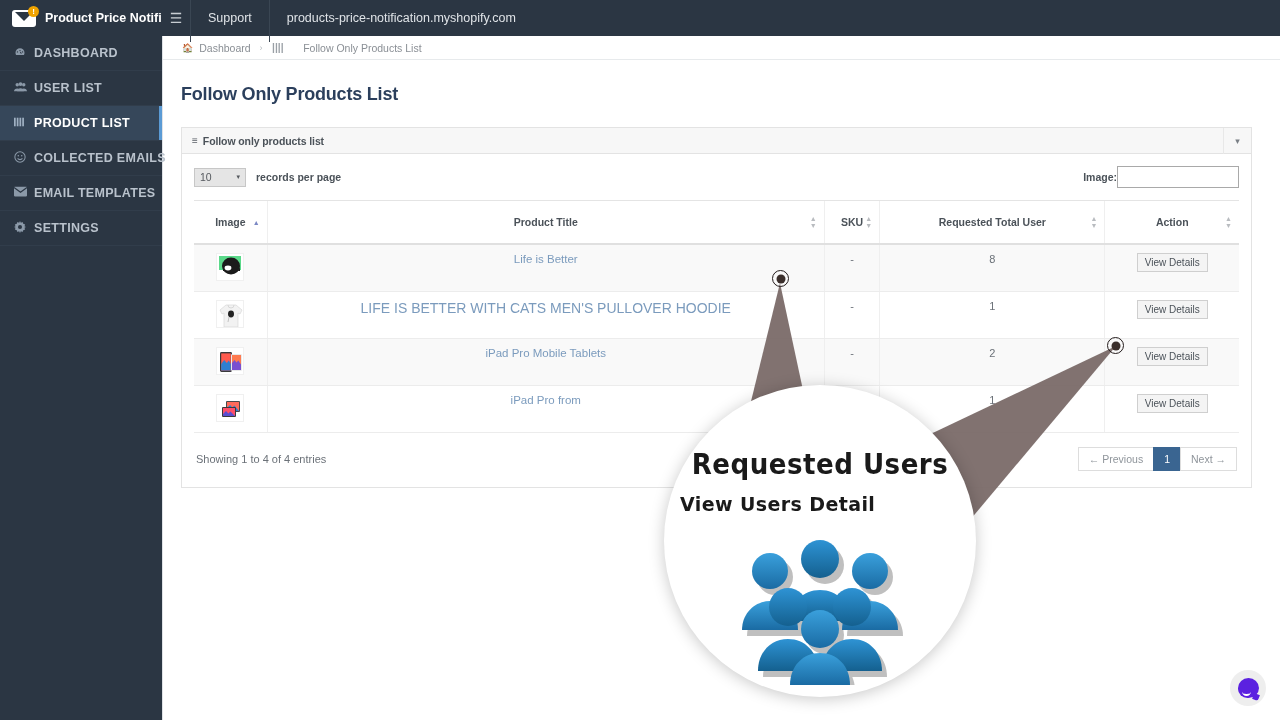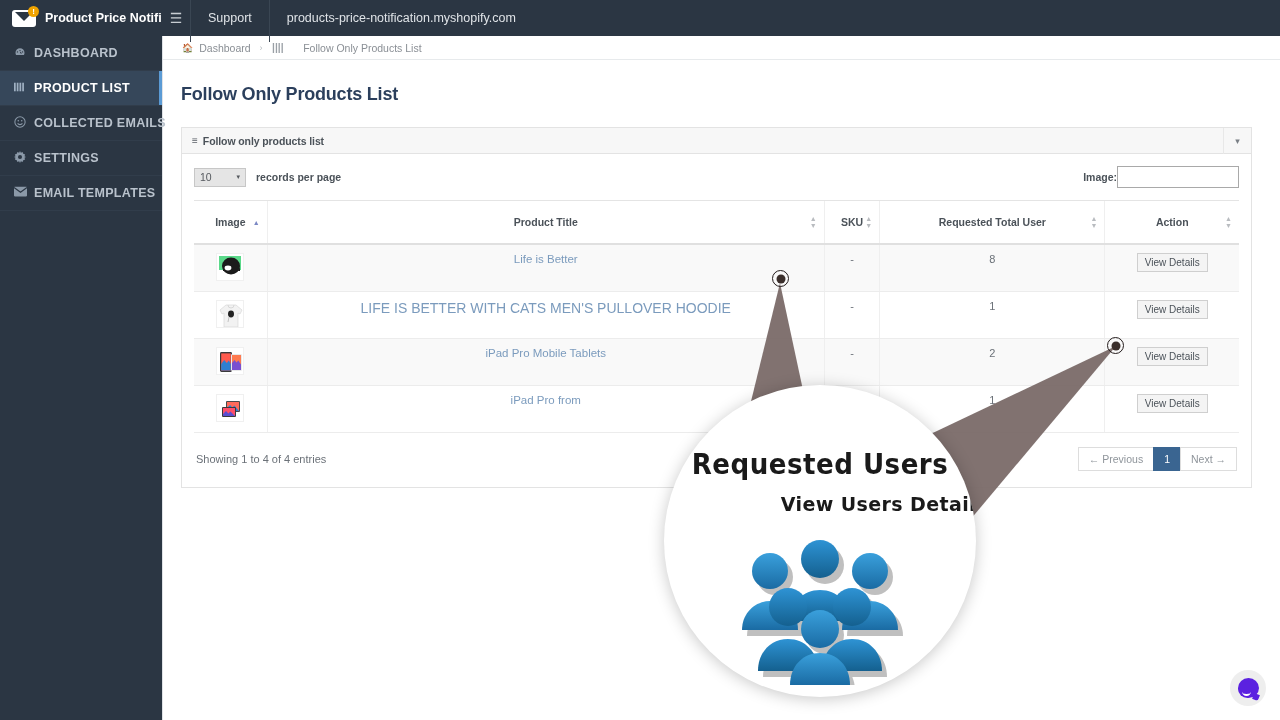--- a/index.html
+++ b/index.html
@@ -292,22 +292,22 @@
     position: absolute; left: 0; right: 0; top: 62px;
     text-align: center;
     font-family: "DejaVu Sans", sans-serif;
     font-weight: bold;
     font-size: 29px;
     color: #1a1a1a;
     font-stretch: condensed;
     letter-spacing: .5px;
   }
   .bubble-t2 {
-    position: absolute; left: 8px; right: 0; top: 108px;
-    text-align: right;
+    position: absolute; left: 16px; right: 0; top: 108px;
+    text-align: left;
     font-family: "DejaVu Sans", sans-serif;
     font-weight: bold;
     font-size: 19px;
     color: #1a1a1a;
     letter-spacing: .4px;
   }
   .bubble-art {
     position: absolute; left: 50%; top: 150px;
     transform: translateX(-50%);
   }
@@ -361,20 +361,32 @@
   </div>
 
   <div class="sidebar">
     <div class="side-item">
       <span class="sicon">
         <svg width="12" height="12" viewBox="0 0 16 16">
             <path fill="#8b99a8" d="M8 3a6 6 0 0 0-6 6 6 6 0 0 0 .8 3h10.4A6 6 0 0 0 14 9a6 6 0 0 0-6-6zm0 2.2a.9.9 0 1 1 0 1.8.9.9 0 0 1 0-1.8zM4.6 7a.9.9 0 1 1 0 1.8.9.9 0 0 1 0-1.8zm6.8 0a.9.9 0 1 1 0 1.8.9.9 0 0 1 0-1.8zM8 7.6l2.4 1.7-.6.9L8 9.2z"></path>
           </svg>
       </span>
       <span>DASHBOARD</span>
+    </div>
+    <div class="side-item">
+      <span class="sicon">
+        <svg width="13" height="12" viewBox="0 0 18 14">
+            <circle cx="4.5" cy="4" r="2.4" fill="#8b99a8"></circle>
+            <circle cx="13.5" cy="4" r="2.4" fill="#8b99a8"></circle>
+            <circle cx="9" cy="3" r="2.6" fill="#8b99a8"></circle>
+            <path fill="#8b99a8" d="M0 13c0-2.4 2-4 4.5-4S9 10.6 9 13zM9 13c0-2.4 2-4 4.5-4S18 10.6 18 13z"></path>
+            <path fill="#8b99a8" d="M4.3 13c0-2.6 2.1-4.4 4.7-4.4s4.7 1.8 4.7 4.4z"></path>
+          </svg>
+      </span>
+      <span>USER LIST</span>
     </div>
     <div class="side-item active">
       <span class="sicon">
         <svg width="12" height="12" viewBox="0 0 14 12">
             <rect x="0" y="1" width="2" height="10" fill="#9fb0c2"></rect>
             <rect x="3.2" y="1" width="2" height="10" fill="#9fb0c2"></rect>
             <rect x="6.4" y="1" width="2" height="10" fill="#9fb0c2"></rect>
             <rect x="9.6" y="1" width="2" height="10" fill="#9fb0c2"></rect>
           </svg>
       </span>
@@ -386,35 +398,35 @@
             <circle cx="7" cy="7" r="6" fill="none" stroke="#8b99a8" stroke-width="1.2"></circle>
             <circle cx="5" cy="5.6" r=".9" fill="#8b99a8"></circle>
             <circle cx="9" cy="5.6" r=".9" fill="#8b99a8"></circle>
             <path d="M4.2 8.6a3.4 3.4 0 0 0 5.6 0" fill="none" stroke="#8b99a8" stroke-width="1.2"></path>
           </svg>
       </span>
       <span>COLLECTED EMAILS</span>
     </div>
     <div class="side-item">
       <span class="sicon">
+        <svg width="13" height="11" viewBox="0 0 16 12">
+            <rect x="0" y="0" width="16" height="12" rx="1" fill="#8b99a8"></rect>
+            <path d="M0 1l8 6 8-6" fill="none" stroke="#2b3643" stroke-width="1.4"></path>
+          </svg>
+      </span>
+      <span>EMAIL TEMPLATES</span>
+    </div>
+    <div class="side-item">
+      <span class="sicon">
         <svg width="12" height="12" viewBox="0 0 14 14">
             <path fill="#8b99a8" d="M7 0l1 2 2-.8.8 2L13 4l-.8 2 1.8 1-1.8 1 .8 2-2.2.8-.8 2L8 12l-1 2-1-2-2 .8-.8-2L1 10l.8-2L0 7l1.8-1L1 4l2.2-.8L4 1.2 6 2z"></path>
             <circle cx="7" cy="7" r="2.4" fill="#2b3643"></circle>
           </svg>
       </span>
       <span>SETTINGS</span>
-    </div>
-    <div class="side-item">
-      <span class="sicon">
-        <svg width="13" height="11" viewBox="0 0 16 12">
-            <rect x="0" y="0" width="16" height="12" rx="1" fill="#8b99a8"></rect>
-            <path d="M0 1l8 6 8-6" fill="none" stroke="#2b3643" stroke-width="1.4"></path>
-          </svg>
-      </span>
-      <span>EMAIL TEMPLATES</span>
     </div>
   </div>
 
   <div class="content">
 
     <div class="breadcrumb">
       <span class="bc-icon">🏠</span>
       <a href="#">Dashboard</a>
       <span class="bc-sep">›</span>
       <span class="bc-ic2">IIII</span>

